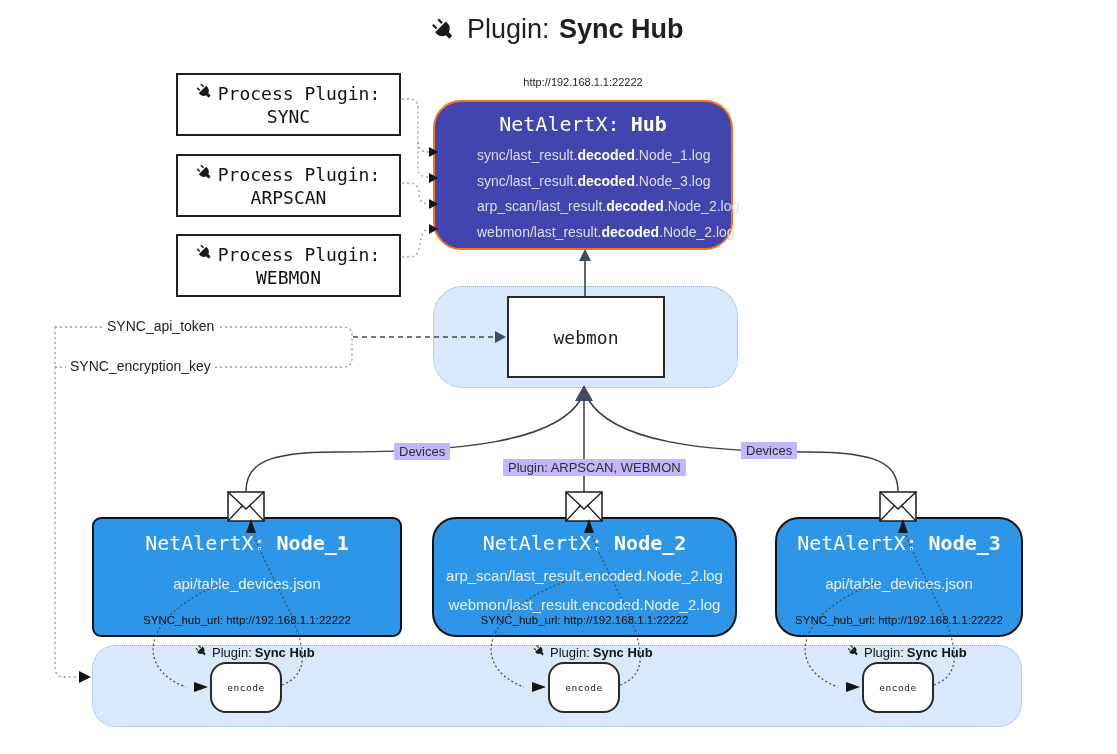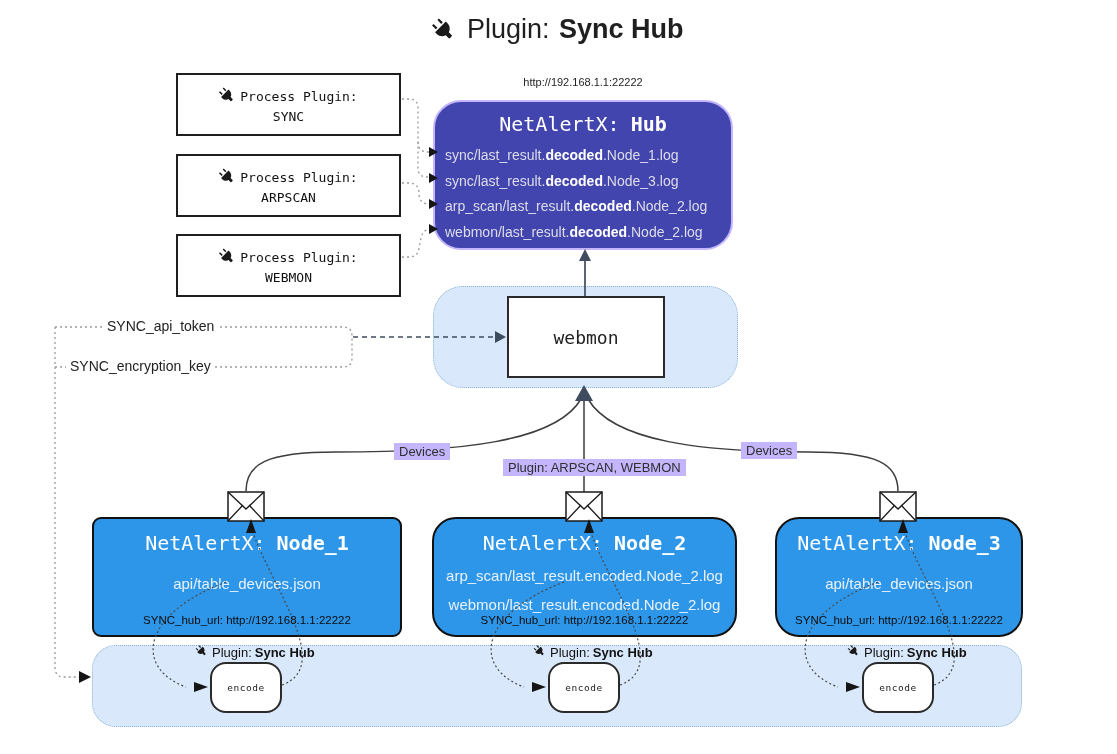--- a/index.html
+++ b/index.html
@@ -16,31 +16,31 @@
   .dark{fill:#3f4b5e;}
   .env{fill:#ffffff;stroke:#1a1a1a;stroke-width:1.5;}
   .envl{stroke:#1a1a1a;stroke-width:1.3;fill:none;}
 
   .page-title{top:14px;left:0;width:100%;text-align:center;font-size:27px;color:#1f1f1f;}
   .page-title .tprefix{font-weight:400;padding-right:.35em;}
   .page-title .tname{font-weight:700;}
   .plug{display:inline-block;vertical-align:-4px;transform:rotate(-45deg);}
 
   .pbox{left:176px;width:221px;height:59px;background:#fff;border:2px solid #1f1f1f;
-        font-family:"DejaVu Sans Mono",monospace;font-size:13px;color:#111;
+        font-family:"DejaVu Sans Mono",monospace;font-size:18px;color:#111;
         display:flex;flex-direction:column;align-items:center;justify-content:center;gap:2px;}
   .pline1{display:flex;align-items:center;gap:3px;}
 
-  .hub{left:433px;top:100px;width:300px;height:150px;background:#4245ae;border:2px solid #c4b5fd;
+  .hub{left:433px;top:100px;width:300px;height:150px;background:#4245ae;border:2px solid #f97316;
        border-radius:28px;box-sizing:border-box;color:#fff;}
   .hub-title{margin-top:10px;text-align:center;font-family:"DejaVu Sans Mono",monospace;font-size:20px;}
   .hub-title .hprefix{font-weight:400;padding-right:.55em;}
   .hub-title .hname{font-weight:700;}
   .hub-rows{margin-top:7px;padding-left:10px;}
-  .hub-row{height:25.5px;line-height:25.5px;font-size:14px;color:#dddde9;white-space:nowrap;}
+  .hub-row{height:25.5px;line-height:25.5px;font-size:14px;color:#dddde9;white-space:nowrap;margin-left:32px;}
   .hub-row b{color:#ffffff;}
 
   .small-url{font-size:11px;color:#1f1f1f;}
   .hub-url{left:433px;top:76px;width:300px;text-align:center;}
 
   .panel{background:#d9e9fb;border:1.5px dotted #8ab2d8;box-sizing:border-box;}
   .decode-panel{left:433px;top:286px;width:305px;height:102px;border-radius:30px;}
   .encode-panel{left:92px;top:645px;width:930px;height:82px;border-radius:24px;}
 
   .whitebox{background:#fff;border:2px solid #2a2a2a;box-sizing:border-box;

